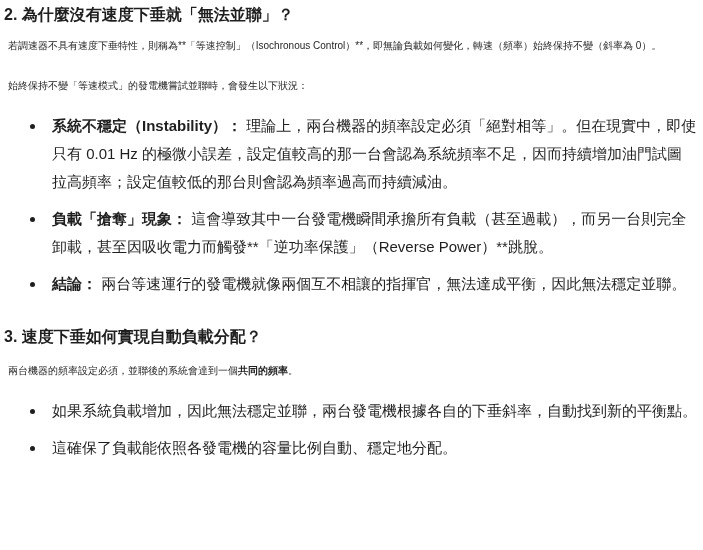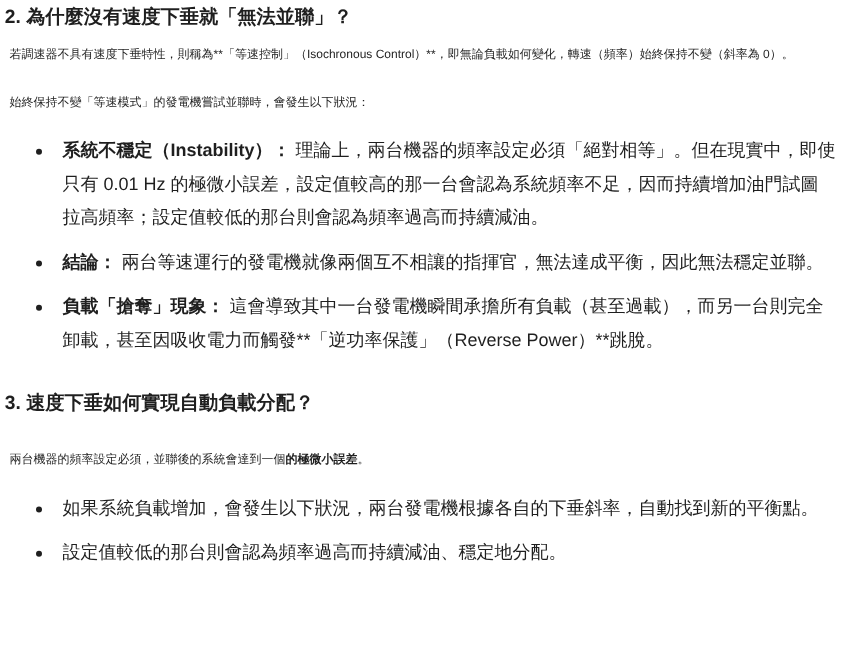--- a/index.html
+++ b/index.html
@@ -19,21 +19,21 @@
   }
   h2 {
     font-size: 16px;
     line-height: 22px;
     font-weight: 700;
     color: #1f1f1f;
     margin: 0 0 6px -4px;
   }
   h2.spaced {
     margin-top: 28px;
-    margin-bottom: 22px;
+    margin-bottom: 9px;
   }
   p {
     font-size: 10px;
     line-height: 28px;
     margin: 0 0 12px 0;
     color: #1f1f1f;
   }
   ul {
     list-style: none;
     margin: 0;
@@ -64,26 +64,26 @@
 <div class="doc">
 
   <h2>2. 為什麼沒有速度下垂就「無法並聯」？</h2>
 
   <p>若調速器不具有速度下垂特性，則稱為**「等速控制」（Isochronous Control）**，即無論負載如何變化，轉速（頻率）始終保持不變（斜率為 0）。</p>
 
   <p>始終保持不變「等速模式」的發電機嘗試並聯時，會發生以下狀況：</p>
 
   <ul>
     <li><span class="dot"></span><strong>系統不穩定（Instability）：</strong><span> 理論上，兩台機器的頻率設定必須「絕對相等」。但在現實中，即使只有 0.01 Hz 的極微小誤差，設定值較高的那一台會認為系統頻率不足，因而持續增加油門試圖拉高頻率；設定值較低的那台則會認為頻率過高而持續減油。</span></li>
+    <li><span class="dot"></span><strong>負載「搶奪」現象：</strong><span> 這會導致其中一台發電機瞬間承擔所有負載（甚至過載），而另一台則完全卸載，甚至因吸收電力而觸發**「逆功率保護」（Reverse Power）**跳脫。</span></li>
     <li><span class="dot"></span><strong>結論：</strong><span> 兩台等速運行的發電機就像兩個互不相讓的指揮官，無法達成平衡，因此無法穩定並聯。</span></li>
-    <li><span class="dot"></span><strong>負載「搶奪」現象：</strong><span> 這會導致其中一台發電機瞬間承擔所有負載（甚至過載），而另一台則完全卸載，甚至因吸收電力而觸發**「逆功率保護」（Reverse Power）**跳脫。</span></li>
   </ul>
 
   <h2 class="spaced">3. 速度下垂如何實現自動負載分配？</h2>
 
-  <p><span>兩台機器的頻率設定必須，並聯後的系統會達到一個</span><strong>的極微小誤差</strong><span>。</span></p>
+  <p><span>兩台機器的頻率設定必須，並聯後的系統會達到一個</span><strong>共同的頻率</strong><span>。</span></p>
 
   <ul>
-    <li><span class="dot"></span><span>如果系統負載增加，會發生以下狀況，兩台發電機根據各自的下垂斜率，自動找到新的平衡點。</span></li>
-    <li><span class="dot"></span><span>設定值較低的那台則會認為頻率過高而持續減油、穩定地分配。</span></li>
+    <li><span class="dot"></span><span>如果系統負載增加，因此無法穩定並聯，兩台發電機根據各自的下垂斜率，自動找到新的平衡點。</span></li>
+    <li><span class="dot"></span><span>這確保了負載能依照各發電機的容量比例自動、穩定地分配。</span></li>
   </ul>
 
 </div>
 
 </body></html>

